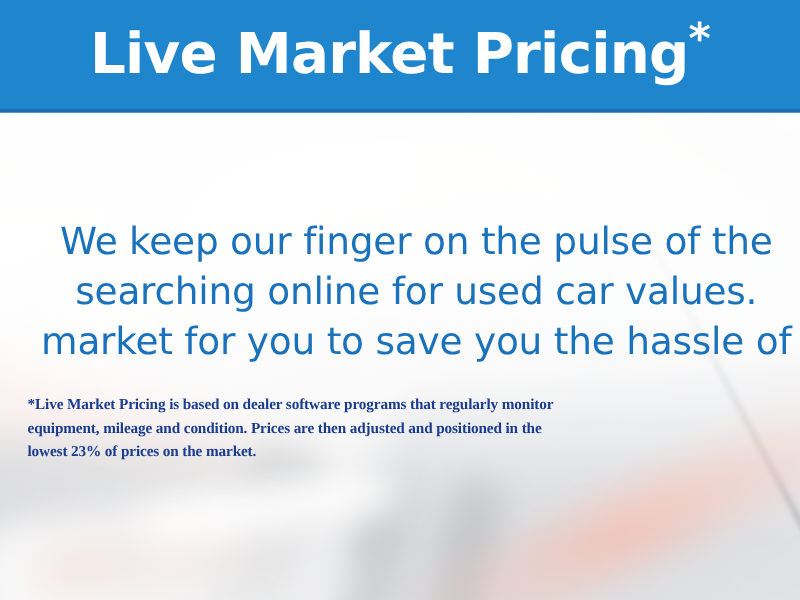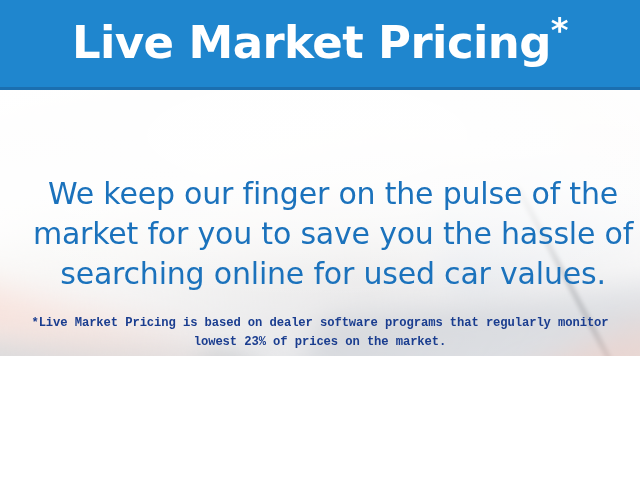--- a/index.html
+++ b/index.html
@@ -7,21 +7,21 @@
     padding: 0;
     background: #ffffff;
   }
   body {
     font-family: "Liberation Sans", sans-serif;
   }
 
   .banner {
     position: relative;
     width: 640px;
-    height: 356px;
+    height: 480px;
     overflow: hidden;
     background: #86efac;
   }
 
   
   .bg-photo {
     position: absolute;
     inset: 0;
     overflow: hidden;
     z-index: 0;
@@ -233,27 +233,27 @@
     letter-spacing: -0.2px;
     font-family: "DejaVu Sans", sans-serif;
     margin: 0;
   }
   .headline .ln { display: block; white-space: nowrap; padding-left: 26px; }
 
   .disclaimer {
     position: absolute;
     left: 22px; top: 224px;
     width: 596px;
-    text-align: center;
+    text-align: left;
     color: #1a3d8f;
     font-size: 12.2px;
     font-weight: bold;
     line-height: 19px;
     letter-spacing: -0.1px;
-    font-family: Liberation Mono, monospace;
+    font-family: Liberation Serif, serif;
     margin: 0;
   }
   .disclaimer .ln { display: block; white-space: nowrap; }
 </style>
 </head>
 <body>
 
 <div class="banner">
 
   <div class="bg-photo">
@@ -280,23 +280,24 @@
   <div class="bg-wash-2"></div>
 
   <div class="header">
     <h1 class="header-title"><span>Live Market Pricing</span><span class="ast">*</span></h1>
   </div>
 
   <div class="content">
 
     <p class="headline">
       <span class="ln">We keep our finger on the pulse of the</span>
+      <span class="ln">searching online for used car values.</span>
       <span class="ln">market for you to save you the hassle of</span>
-      <span class="ln">searching online for used car values.</span>
     </p>
 
     <p class="disclaimer">
       <span class="ln">*Live Market Pricing is based on dealer software programs that regularly monitor</span>
+      <span class="ln">equipment, mileage and condition. Prices are then adjusted and positioned in the</span>
       <span class="ln">lowest 23% of prices on the market.</span>
     </p>
 
   </div>
 </div>
 
 </body></html>

